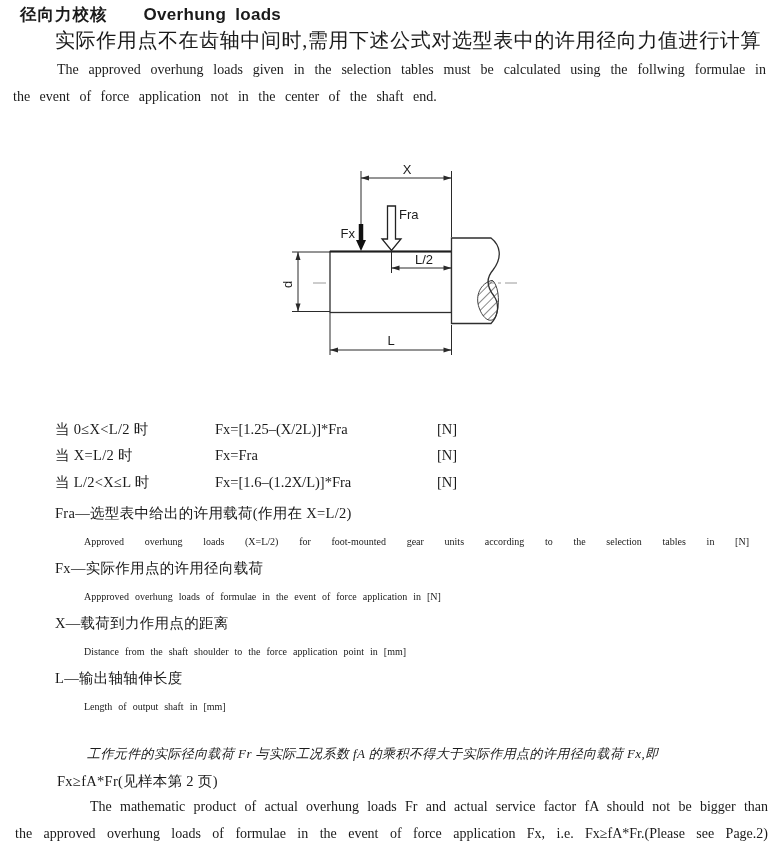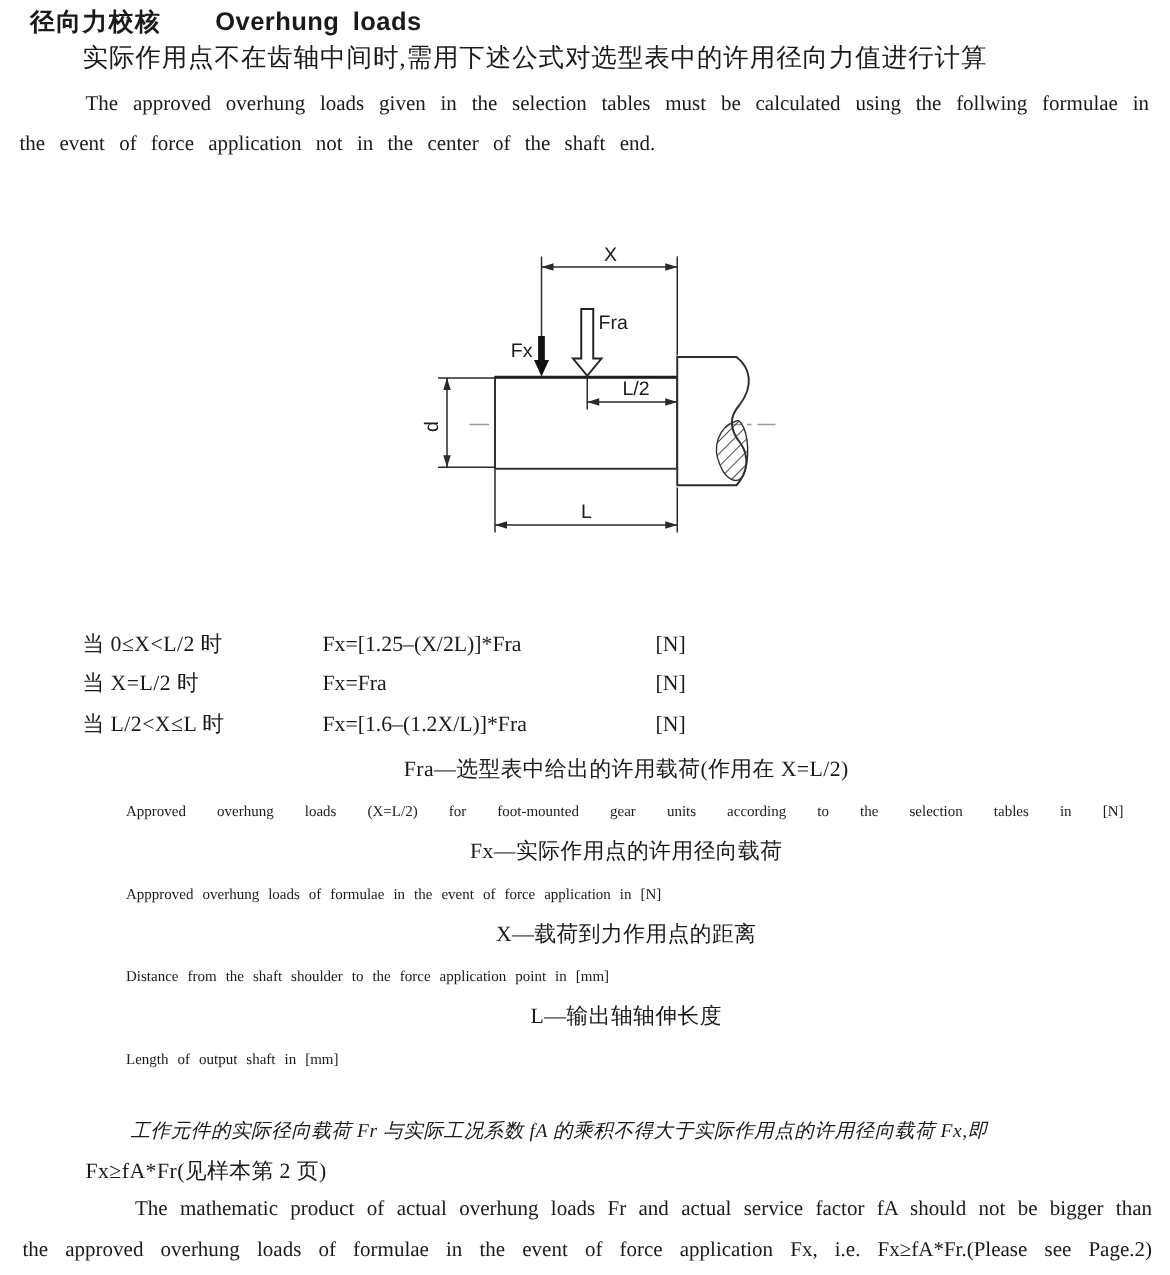--- a/index.html
+++ b/index.html
@@ -5,38 +5,38 @@
   html,body{margin:0;padding:0;background:#e8e8e8;}
   .page{
     position:relative;width:780px;height:850px;background:#ffffff;
     font-family:"Liberation Serif","DejaVu Serif",serif;color:#1a1a1a;
     overflow:hidden;margin:0 auto;padding-left:21px;
   }
   
   .title-row{position:absolute;left:20px;top:4px;white-space:nowrap;}
   .title-zh{font-family:"Liberation Sans","DejaVu Sans",sans-serif;font-weight:bold;font-size:16.5px;letter-spacing:1px;}
   .title-en{font-family:"Liberation Sans","DejaVu Sans",sans-serif;font-weight:bold;font-size:17px;margin-left:36px;letter-spacing:.3px;word-spacing:4px;}
-  .intro-zh{position:absolute;left:55px;top:27px;font-size:17px;letter-spacing:.6px;}
+  .intro-zh{position:absolute;left:55px;top:27px;font-size:20px;letter-spacing:.6px;}
   .intro-en{position:absolute;left:13px;top:57px;width:753px;font-size:14px;line-height:26.5px;}
   .jline{text-align:justify;text-align-last:justify;}
   .indent44{text-indent:44px;}
   .indent75{text-indent:75px;}
   .lastline{word-spacing:6px;}
   
   .diagram{position:absolute;left:270px;top:155px;width:280px;height:205px;}
   .diagram text{font-family:"Liberation Sans","DejaVu Sans",sans-serif;font-size:13px;fill:#1c1c1c;}
   
   .formulas{position:absolute;left:55px;top:400px;font-size:14.5px;}
   .f-row{display:flex;height:26.3px;align-items:baseline;}
   .f-cond{width:160px;letter-spacing:.3px;margin-top:20px;}
   .f-expr{width:222px;}
   .f-unit{width:40px;}
   
   .definitions{position:absolute;left:0;top:500px;width:780px;font-size:14.5px;line-height:27.5px;}
-  .def-term{margin-left:55px;letter-spacing:.3px;text-align:center;}
+  .def-term{margin-left:55px;letter-spacing:.3px;}
   .def-desc{margin-left:84px;font-size:10px;word-spacing:3.5px;}
   .def-desc.jline{width:665px;word-spacing:normal;}
   
   .footer{position:absolute;left:0;top:741px;width:780px;line-height:26.5px;}
   .ft-zh1{margin-left:87px;font-size:13px;letter-spacing:.4px;font-style:italic;}
   .ft-zh2{margin-left:57px;font-size:14.5px;letter-spacing:.3px;}
   .ft-en{margin-left:15px;width:753px;font-size:14px;}
 </style>
 </head>
 <body>

